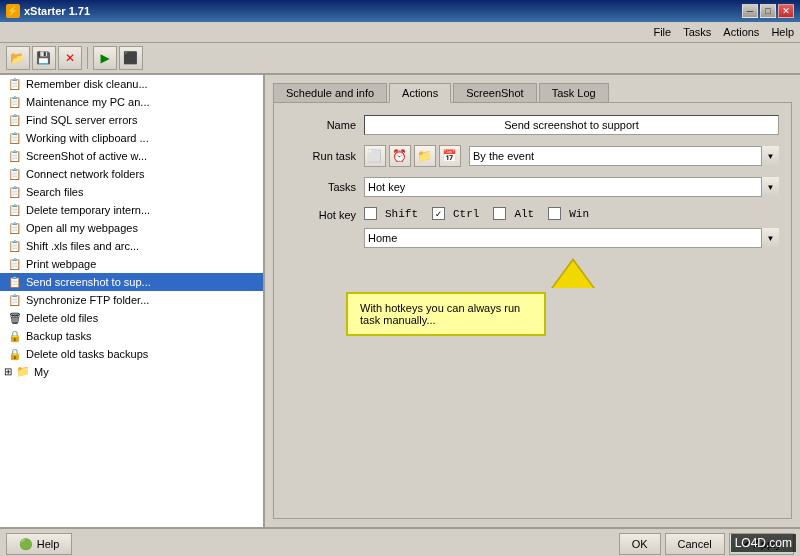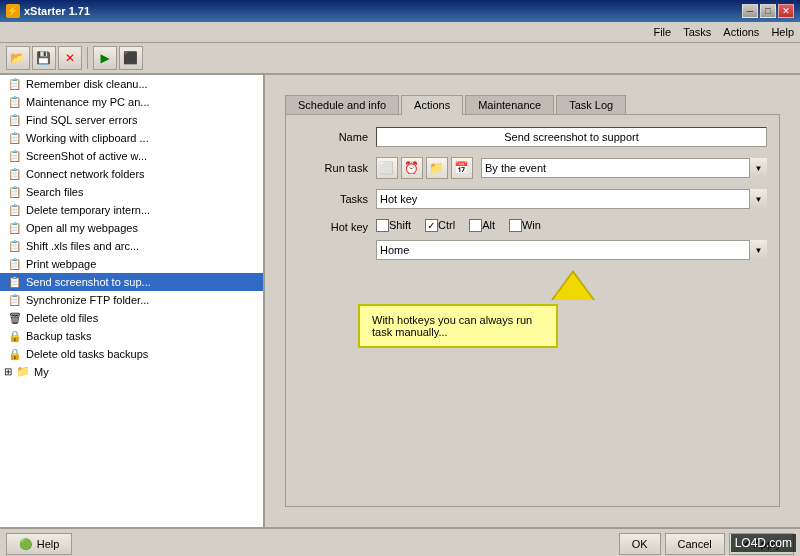--- a/index.html
+++ b/index.html
@@ -111,21 +111,21 @@
       padding: 2px 4px 2px 4px;
       cursor: pointer;
       font-size: 11px;
       gap: 4px;
     }
 
     
     .right-panel {
       flex: 1;
       background: #d4d0c8;
-      padding: 20px;
+      padding: 8px;
       display: flex;
       flex-direction: column;
     }
 
     
     .tabs {
       display: flex;
       gap: 0;
       margin-bottom: 0;
     }
@@ -227,22 +227,23 @@
 
     
     .hotkey-checks {
       display: flex;
       gap: 14px;
       align-items: center;
       margin-bottom: 8px;
     }
     .check-item {
       display: flex;
-      align-items: flex-start;
-      gap: 0;
+      align-items: center;
+      gap: 8px;
+      font-family: Liberation Mono, monospace;
     }
     .checkbox {
       width: 13px; height: 13px;
       border: 1px solid #707070;
       background: white;
       display: flex; align-items: center; justify-content: center;
       cursor: pointer;
       font-size: 10px;
       flex-shrink: 0;
     }
@@ -416,21 +417,21 @@
         <span>My</span>
       </div>
     </div>
   </div>
 
   <div class="right-panel">
 
     <div class="tabs">
       <div class="tab">Schedule and info</div>
       <div class="tab active">Actions</div>
-      <div class="tab">Maintenance</div>
+      <div class="tab">ScreenShot</div>
       <div class="tab">Task Log</div>
     </div>
 
     <div class="content-area">
 
       <div class="form-row">
         <span class="form-label">Name</span>
         <input class="form-input" type="text" value="Send screenshot to support" style="">
       </div>
 

